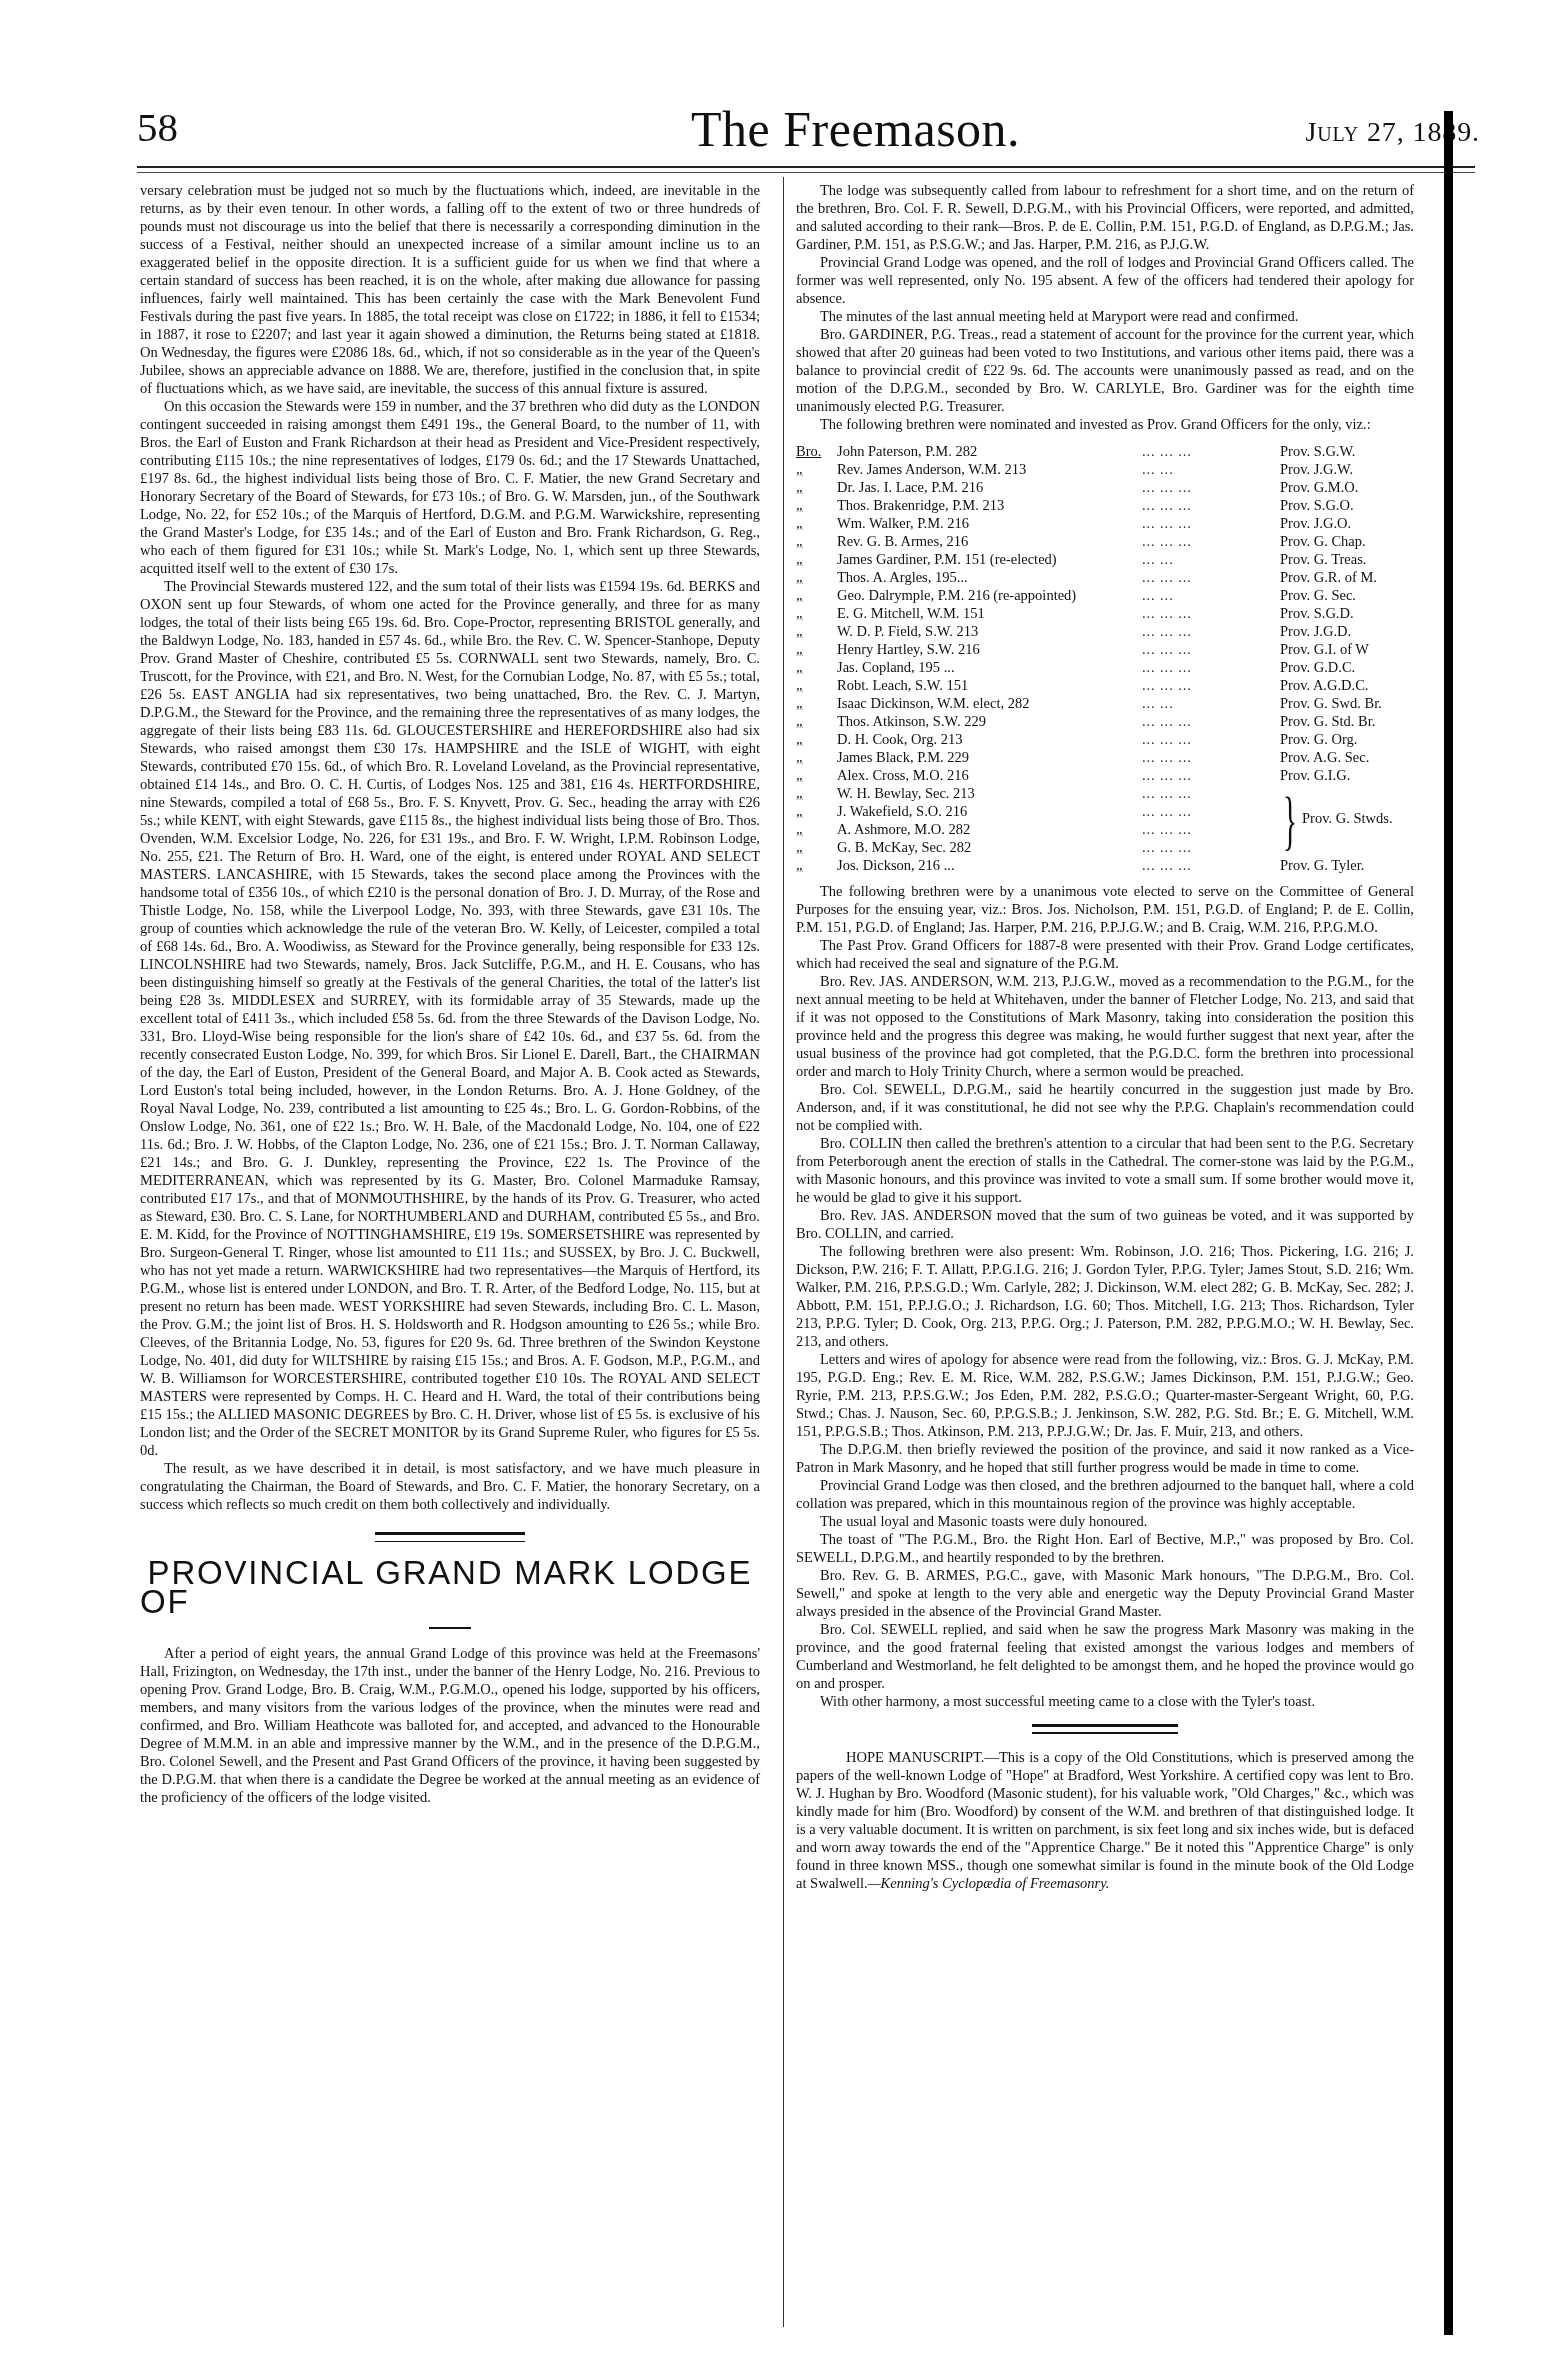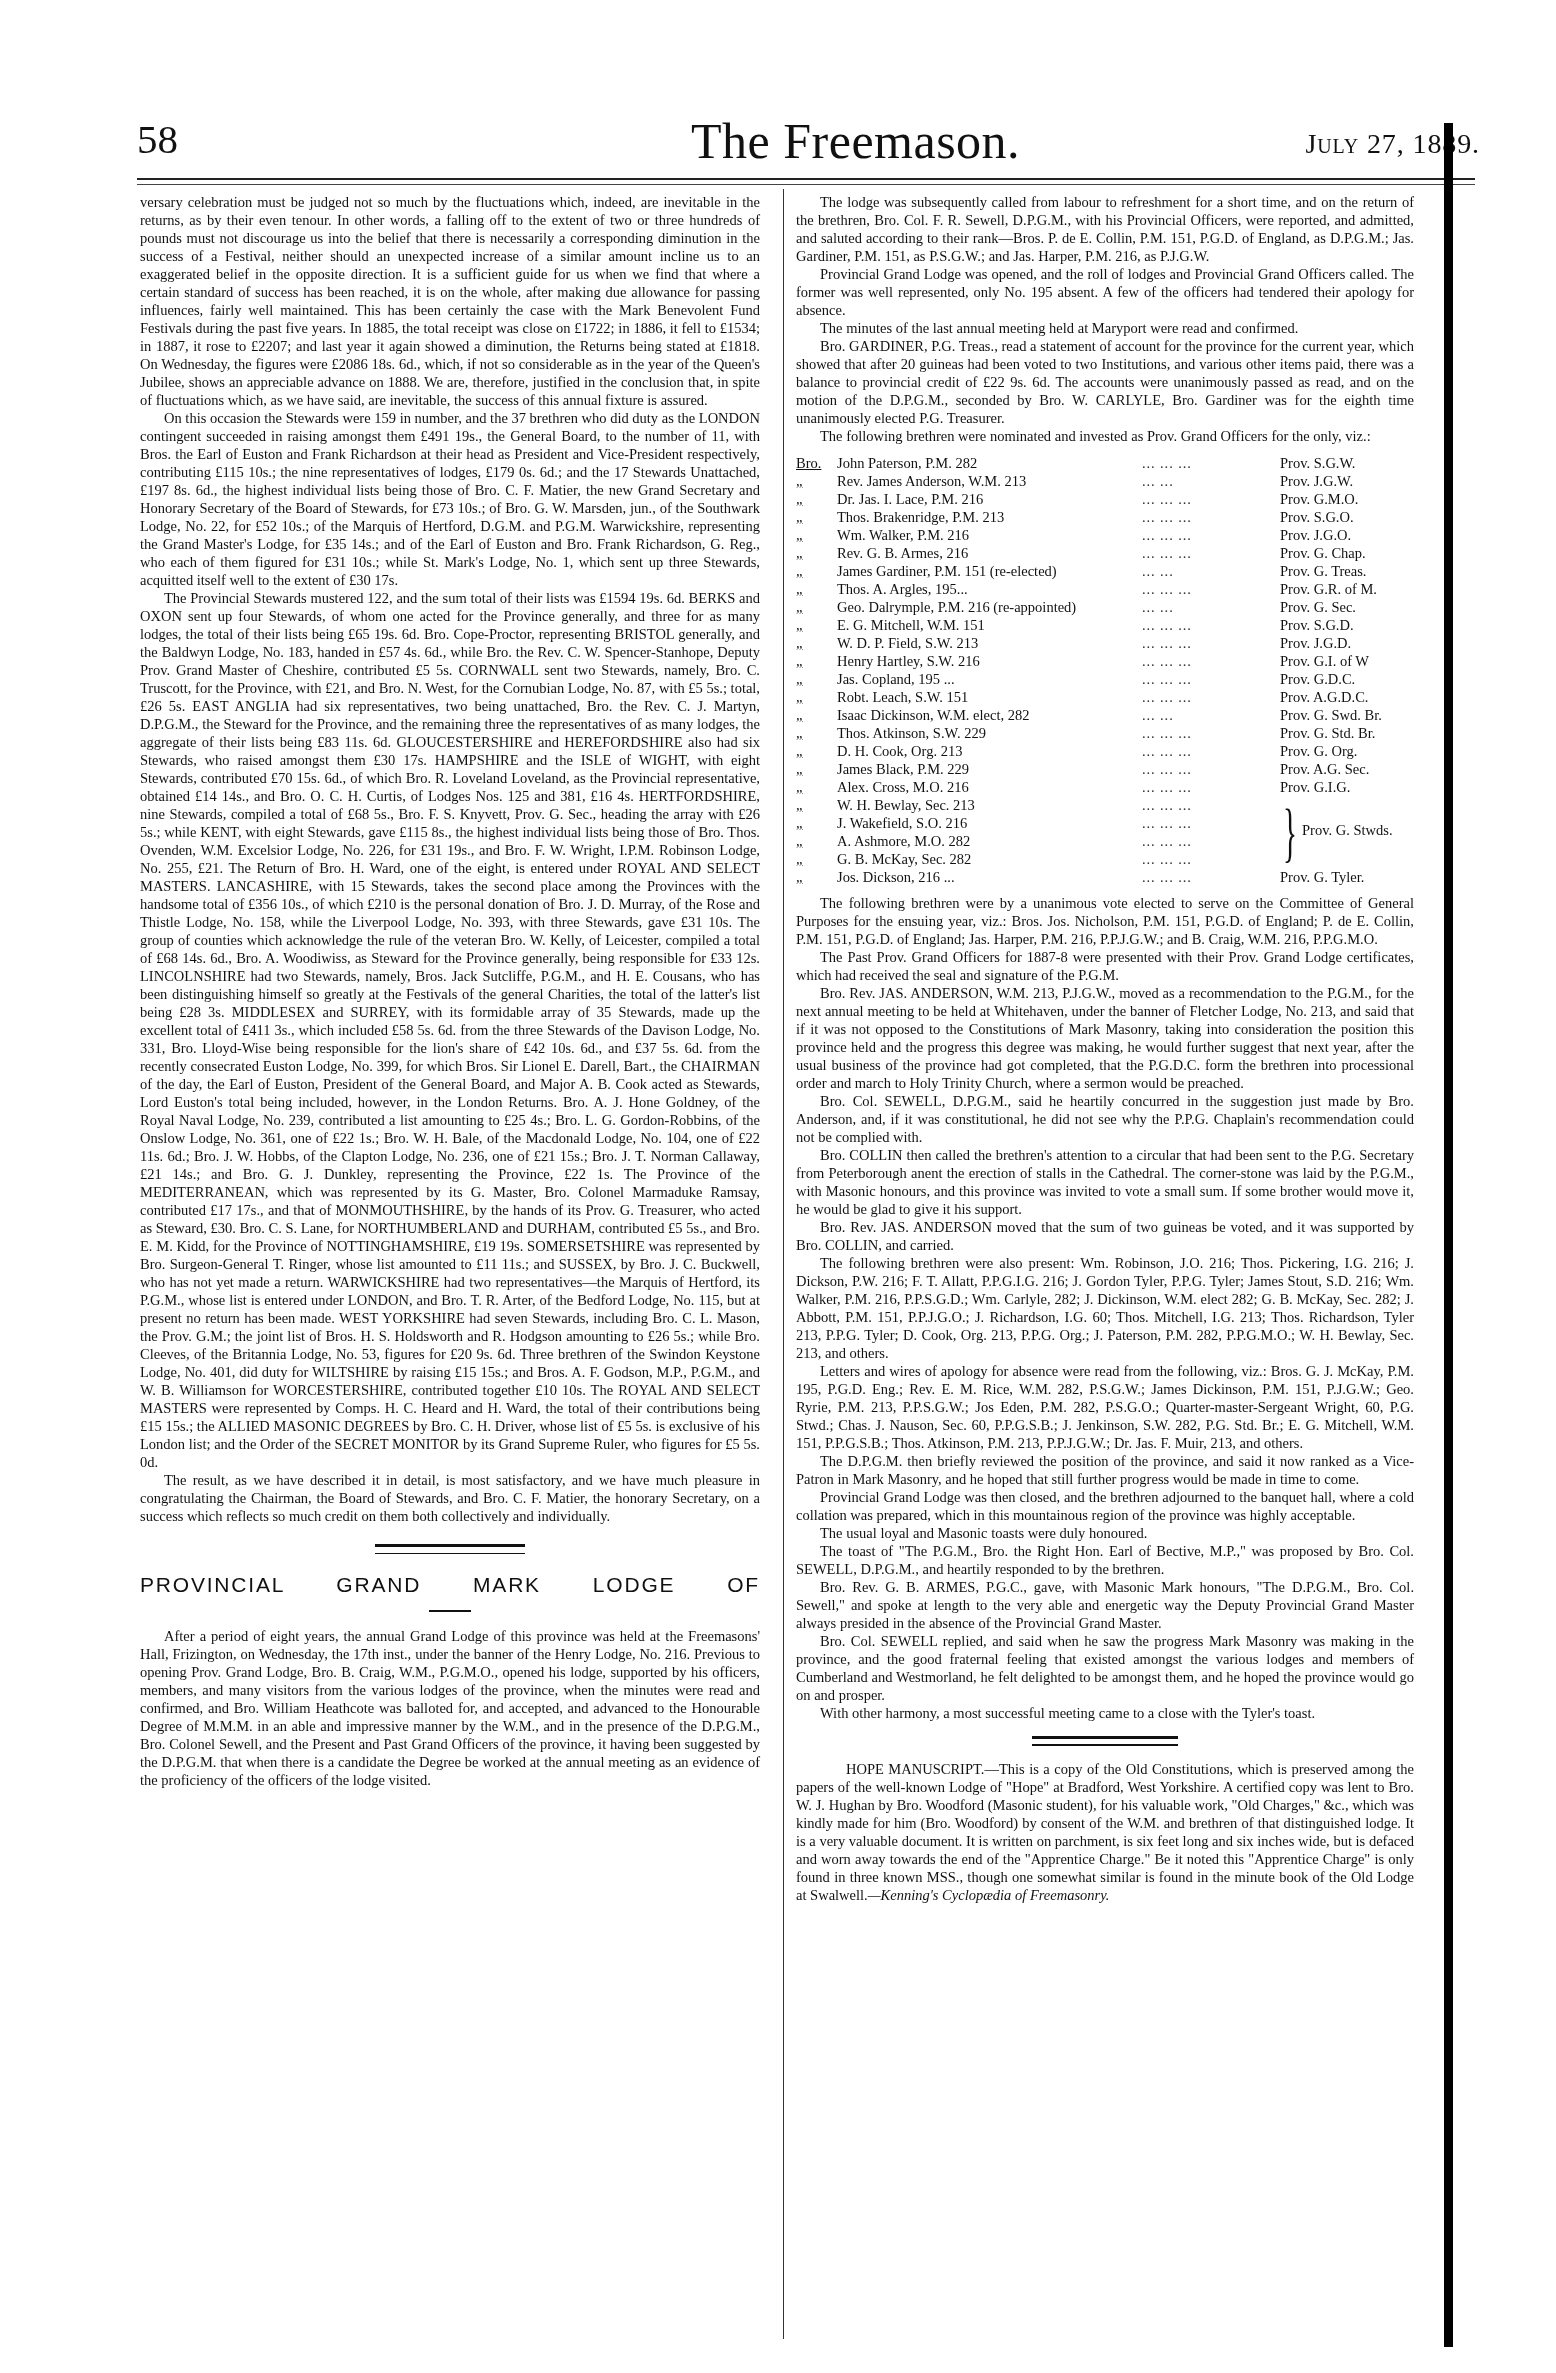--- a/index.html
+++ b/index.html
@@ -1,18 +1,18 @@
 <!DOCTYPE html>
 <html style="font-size:14.8px"><head>
 <meta charset="utf-8">
 <style>
   html, body { margin: 0; padding: 0; background: #ffffff; }
   body { width: 1557px; height: 2374px; position: relative; overflow: hidden;
          font-family: "Liberation Serif", "DejaVu Serif", serif; color: #111; }
-  .page { position: absolute; left: 0; top: 12px; width: 1557px; height: 2016px; }
+  .page { position: absolute; left: 0; top: 0; width: 1557px; height: 2016px; }
 
   
   .masthead { position: absolute; left: 137px; top: 109px; width: 1343px; height: 46px; }
   .page-num { position: absolute; left: 0; top: -3.7px; font-size: 41px; line-height: 44px; }
   .paper-title { position: absolute; left: 554px; top: -5.5px; font-size: 50px; line-height: 50px; letter-spacing: 0.5px; }
   .issue-date { position: absolute; right: 0; top: 3.7px; font-size: 28px; line-height: 37px; font-variant: small-caps; letter-spacing: 0.9px; }
   .rule-top { position: absolute; left: 137px; top: 166px; width: 1338px; height: 1.8px; background: #222; }
   .rule-top2 { position: absolute; left: 137px; top: 172px; width: 1338px; height: 0.9px; background: #444; }
 
   
@@ -23,21 +23,21 @@
   .gutter-shadow { position: absolute; left: 1444px; top: 111px; width: 9.2px; height: 2224px; background: #000; }
 
   p { margin: 0; text-indent: 24px; hyphens: auto; }
   p.noindent { text-indent: 0; }
   .sc { font-variant: small-caps; margin-left: 26px; }
   .it { font-style: italic; }
 
   
   .sep-thick { width: 150px; height: 3.7px; background: #111; margin: 18.5px auto 0; }
   .sep-thin { width: 150px; height: 0.9px; background: #111; margin: 5.5px auto 0; }
-  .heading { font-family: "Liberation Sans", "DejaVu Sans", sans-serif; font-size: 21px; line-height: 29px;
+  .heading { font-family: "Liberation Sans", "DejaVu Sans", sans-serif; font-size: 33px; line-height: 29px;
              text-align: center; letter-spacing: 1.8px; margin-top: 16.6px; text-indent: 0; }
   .heading-line { display: block; text-align-last: justify; }
   .heading-line2 { display: block; text-align: center; }
   .sep-short { width: 42px; height: 1.8px; background: #111; margin: 11px auto 14.8px; }
 
   
   .officers { margin: 9.2px 0 7.4px; }
   .off-row { display: flex; align-items: baseline; height: 18px; }
   .off-prefix { width: 41px; flex: none; text-decoration: underline; }
   .off-name { width: 305px; flex: none; white-space: nowrap; }

